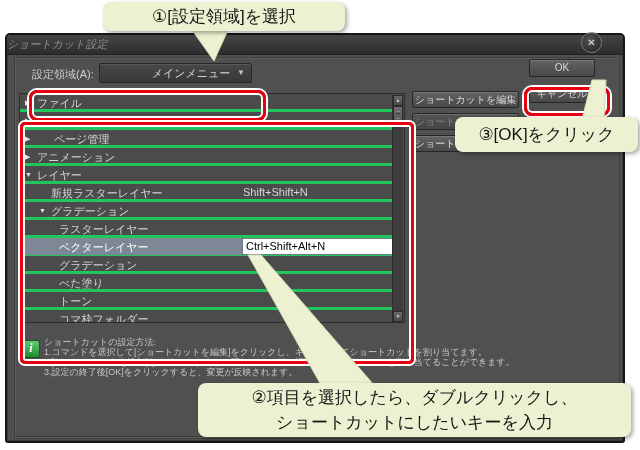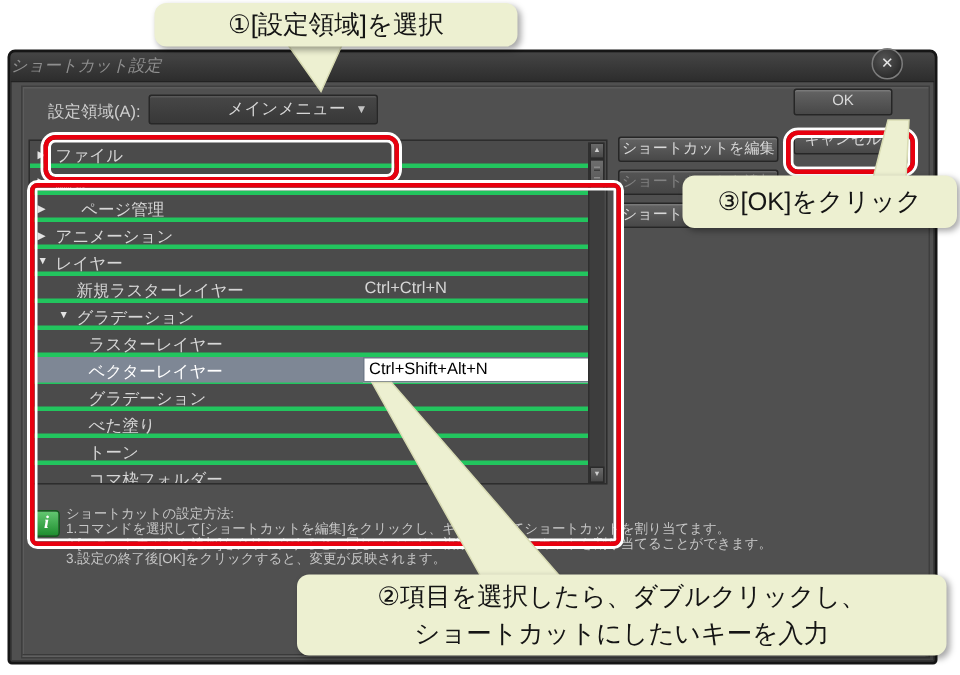--- a/index.html
+++ b/index.html
@@ -132,21 +132,21 @@
         </div>
         <div class="row" style="top: 126px;">
           <span class="lbl" style="left: 39px;">ラスターレイヤー</span>
         </div>
         <div class="row" style="top: 108px;">
           <span class="arrow" style="left: 19px;">▼</span>
           <span class="lbl" style="left: 31px;">グラデーション</span>
         </div>
         <div class="row" style="top: 90px;">
           <span class="lbl" style="left: 31px;">新規ラスターレイヤー</span>
-          <span class="sc">Ctrl+Ctrl+N</span>
+          <span class="sc">Shift+Shift+N</span>
         </div>
         <div class="row" style="top: 72px;">
           <span class="arrow" style="left: 5px;">▼</span>
           <span class="lbl" style="left: 17px;">レイヤー</span>
         </div>
         <div class="row" style="top: 54px;">
           <span class="arrow" style="left: 5px;">▶</span>
           <span class="lbl" style="left: 17px;">アニメーション</span>
         </div>
         <div class="row" style="top: 36px;">

